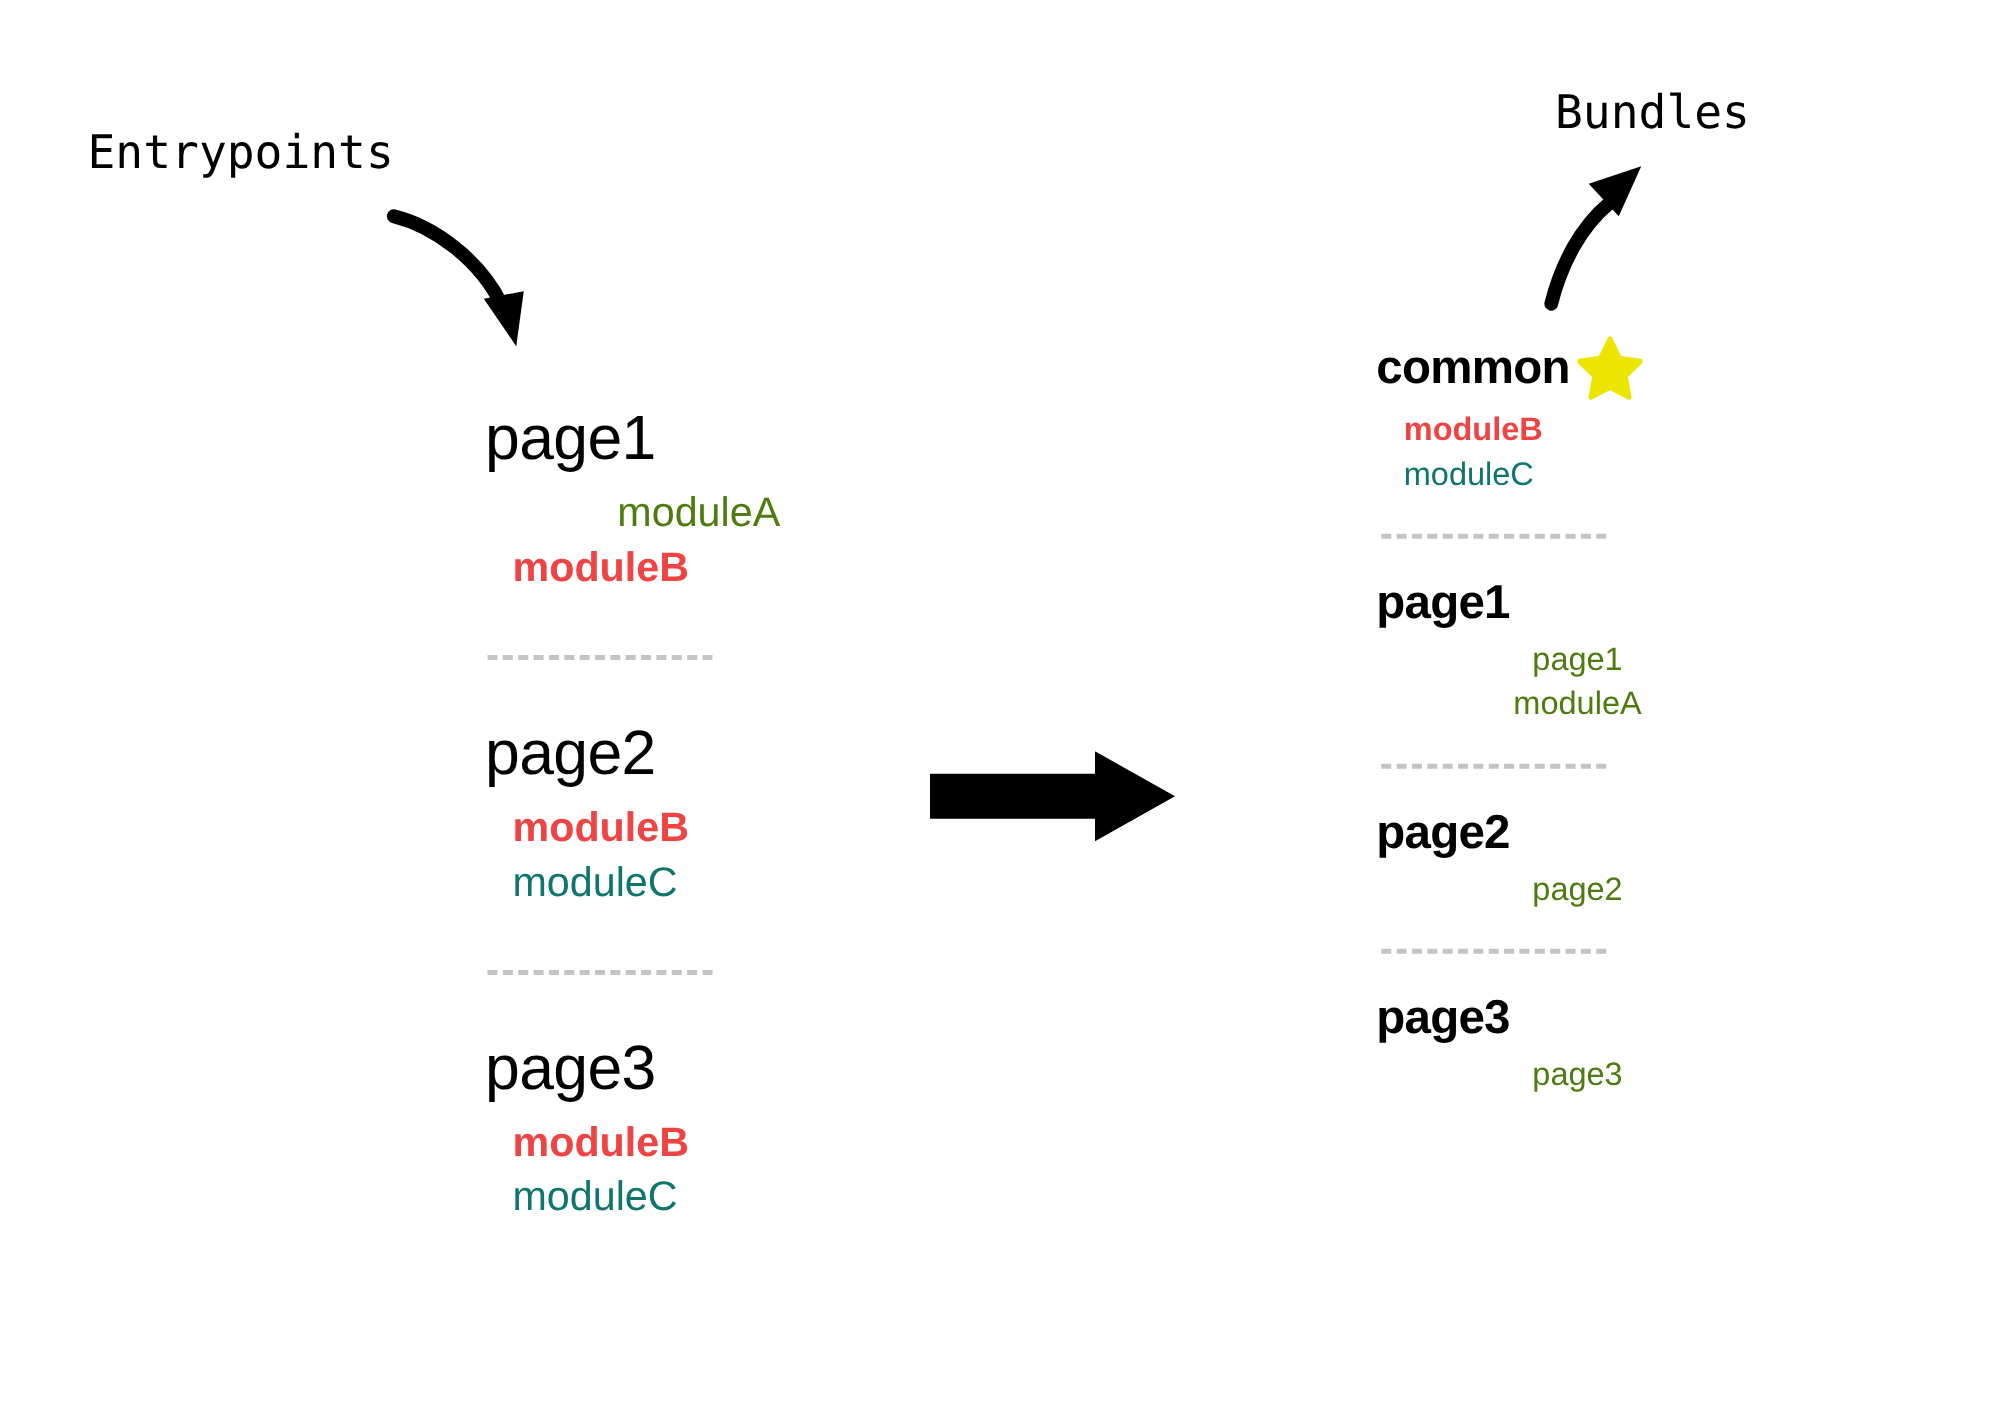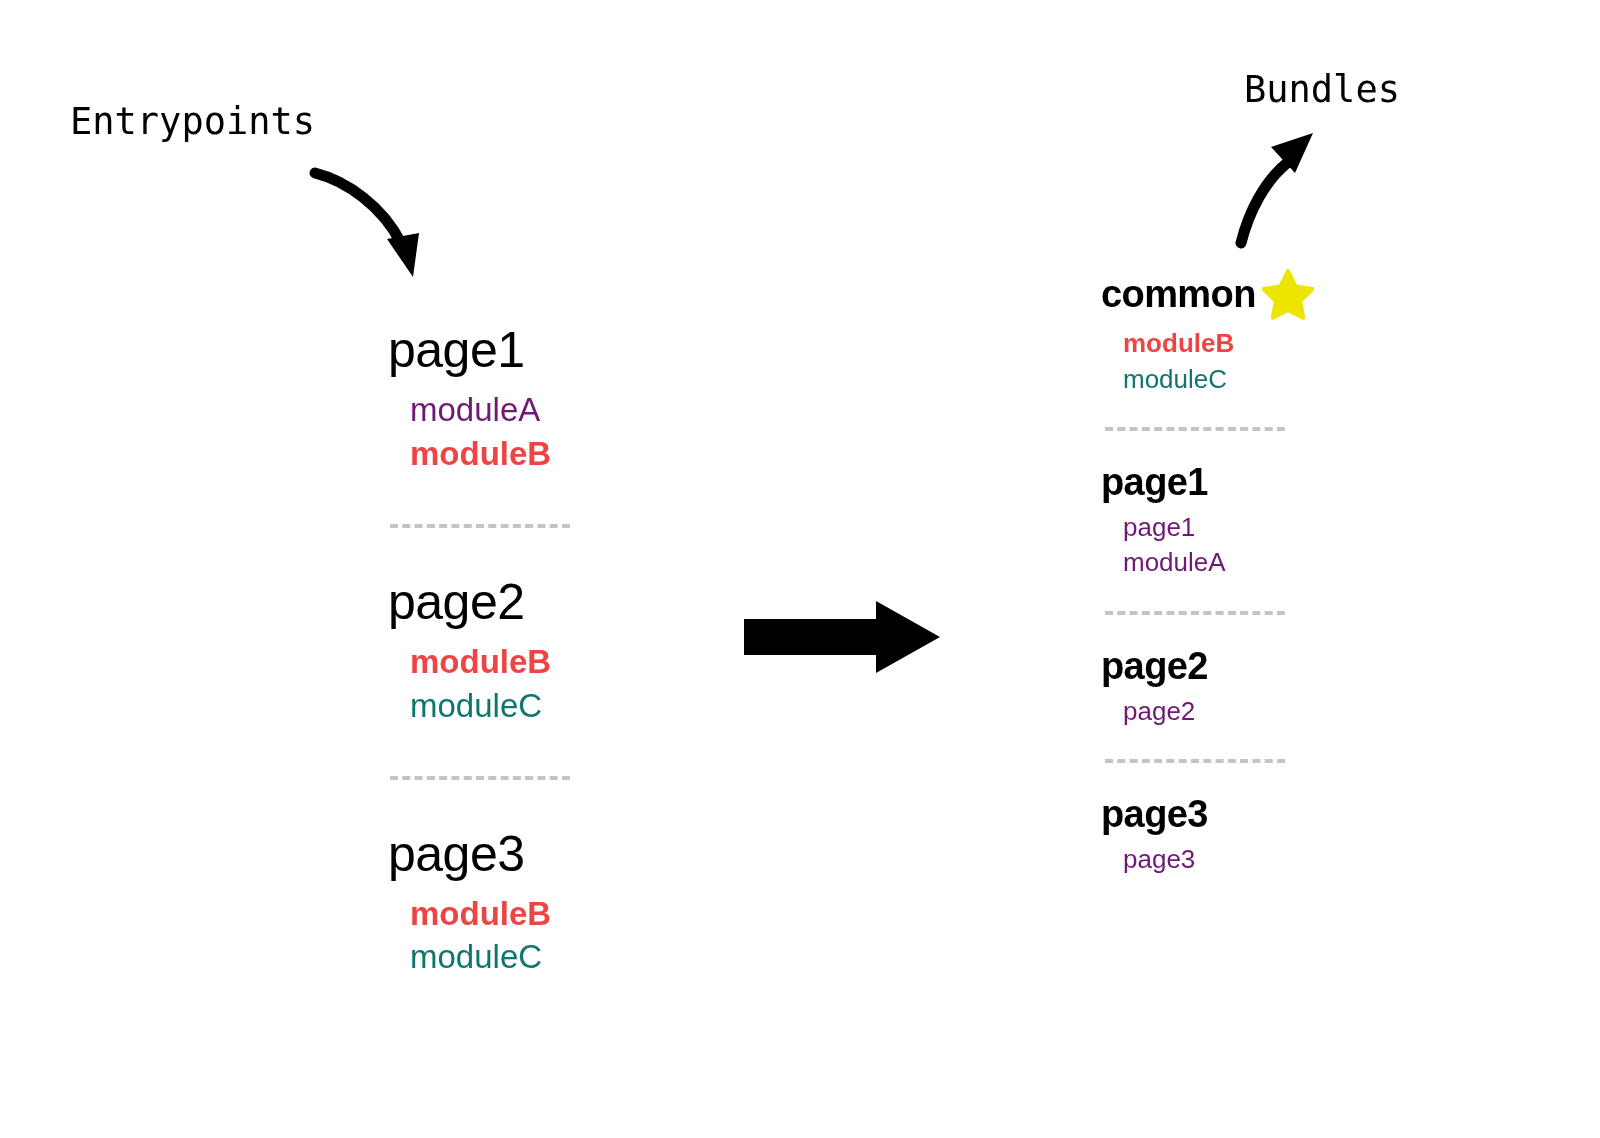--- a/index.html
+++ b/index.html
@@ -96,21 +96,21 @@
     margin-top: 6px;
     padding-left: 22px;
   }
   .bundle-mod {
     font-size: 26px;
     line-height: 1.37;
     white-space: nowrap;
   }
 
   
-  .mod-plain  { color: #701a75; font-weight: 400; }
+  .mod-plain  { color: #4d7c0f; font-weight: 400; text-align: center; }
   .mod-green  { color: #ef4444; font-weight: 700; }
   .mod-red    { color: #0f766e; font-weight: 400; }
 
   
   .divider {
     border: 0;
     border-top: 4px dashed #c4c4c4;
     margin: 0;
     height: 0;
   }

